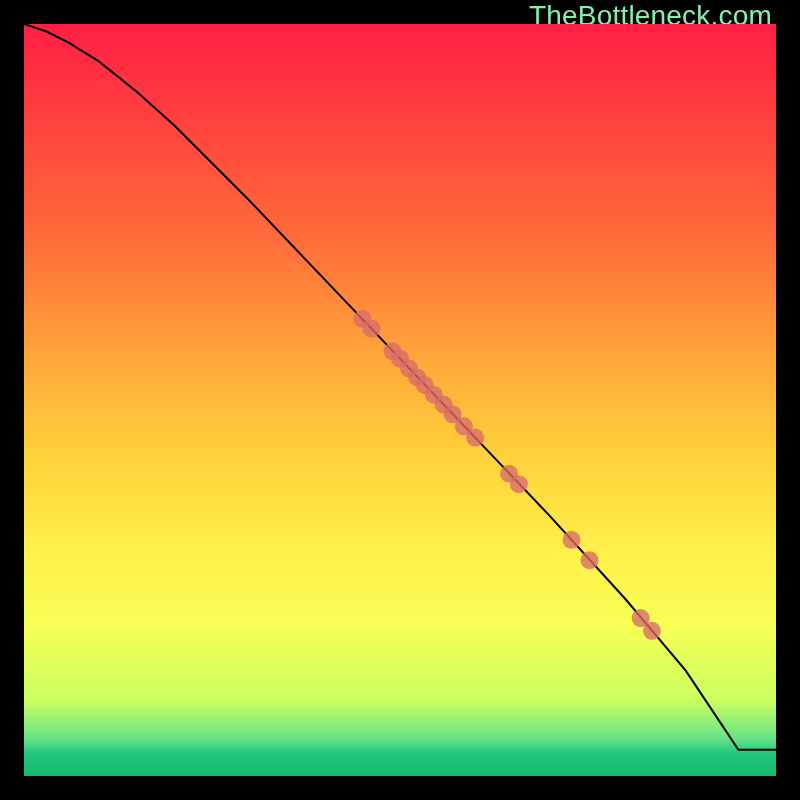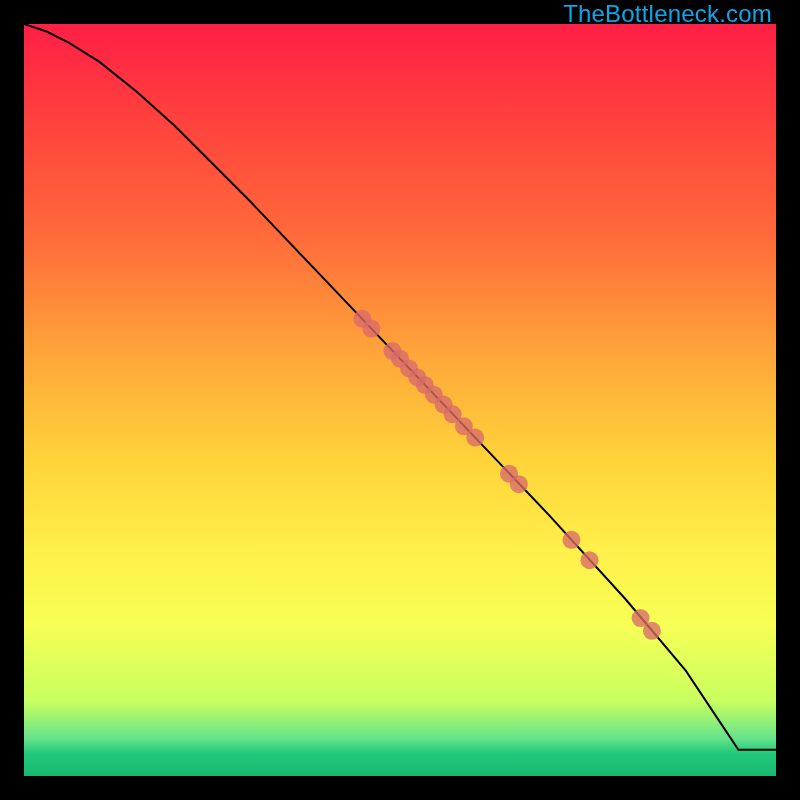--- a/index.html
+++ b/index.html
@@ -47,22 +47,22 @@
   svg.curve {
     position: absolute;
     inset: 0;
     width: 100%;
     height: 100%;
   }
   .watermark {
     position: absolute;
     top: 0;
     right: 28px;
-    color: #0ea5e9;
-    font-size: 24px;
+    color: #86efac;
+    font-size: 28px;
     font-weight: 500;
     letter-spacing: 0.2px;
     user-select: none;
   }
   .dot {
     fill: #d86a6a;
     fill-opacity: 0.78;
   }
 </style>
 </head>

